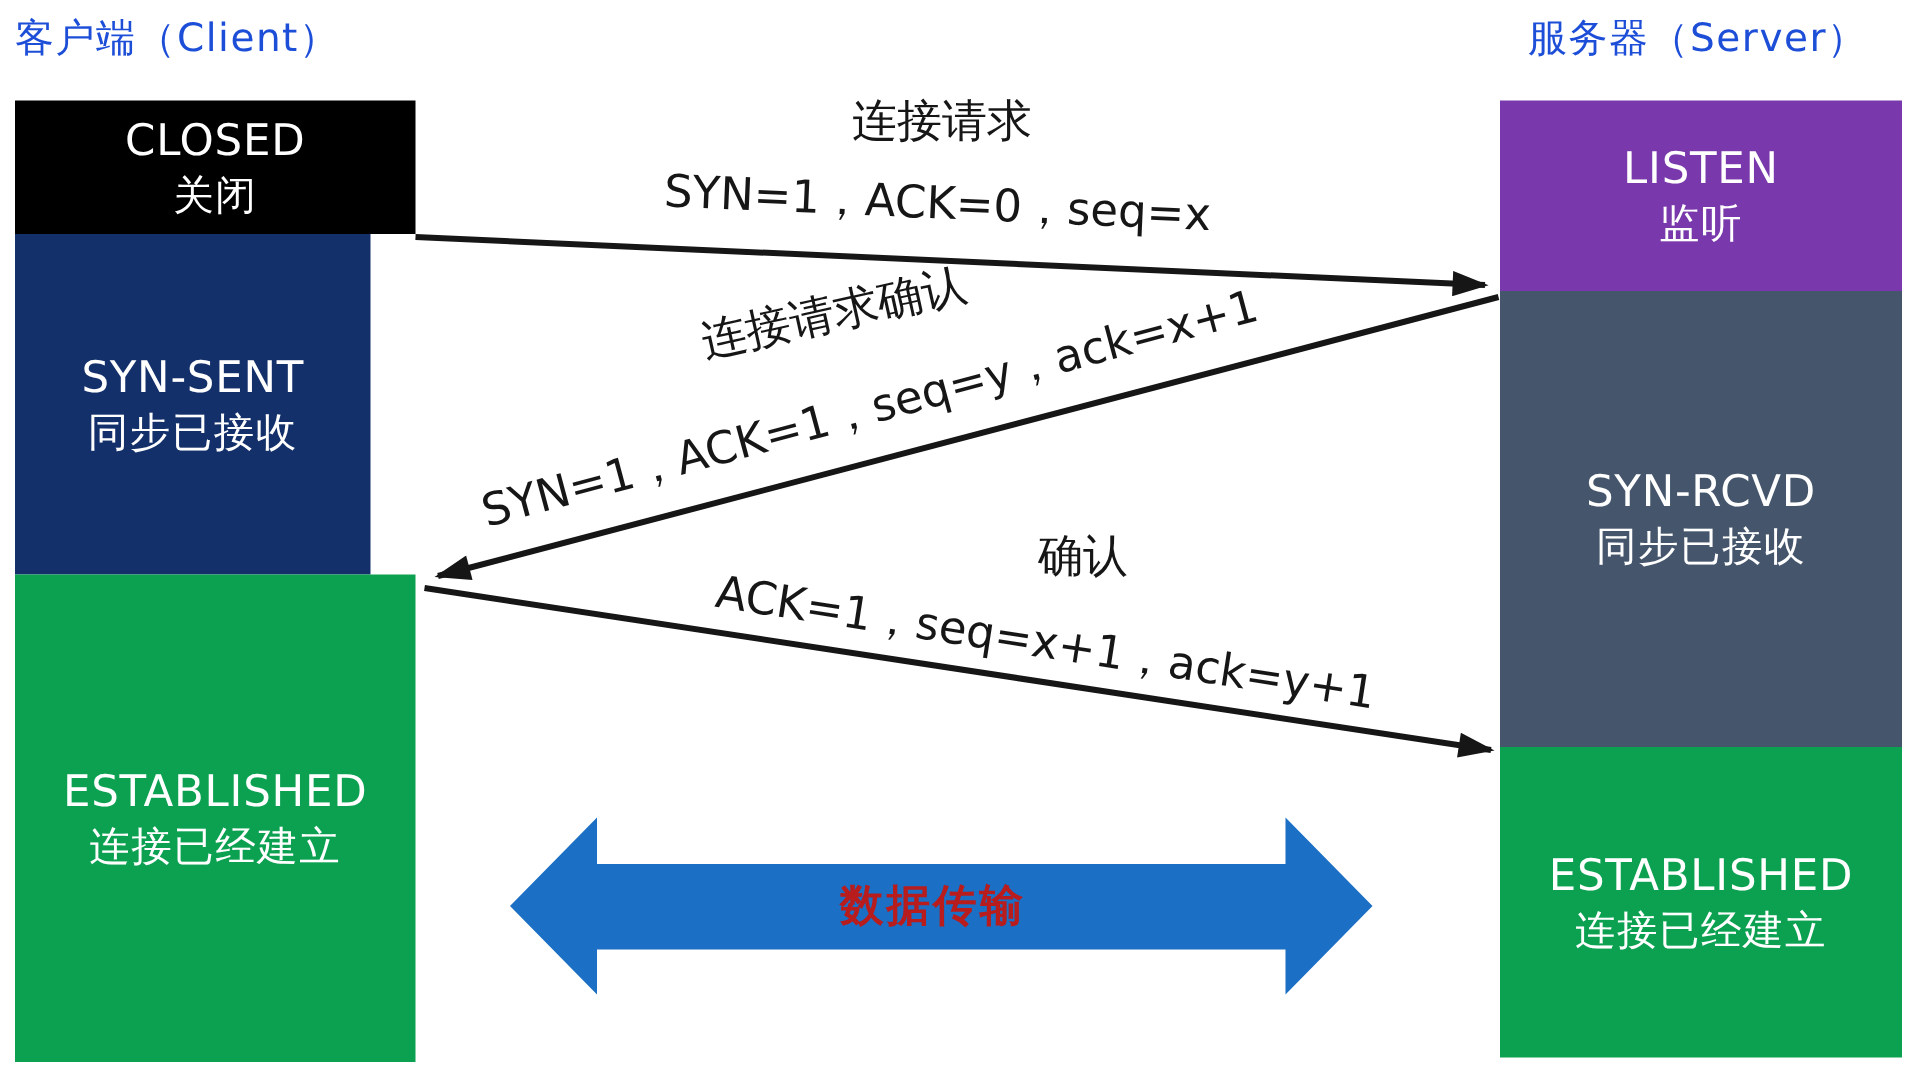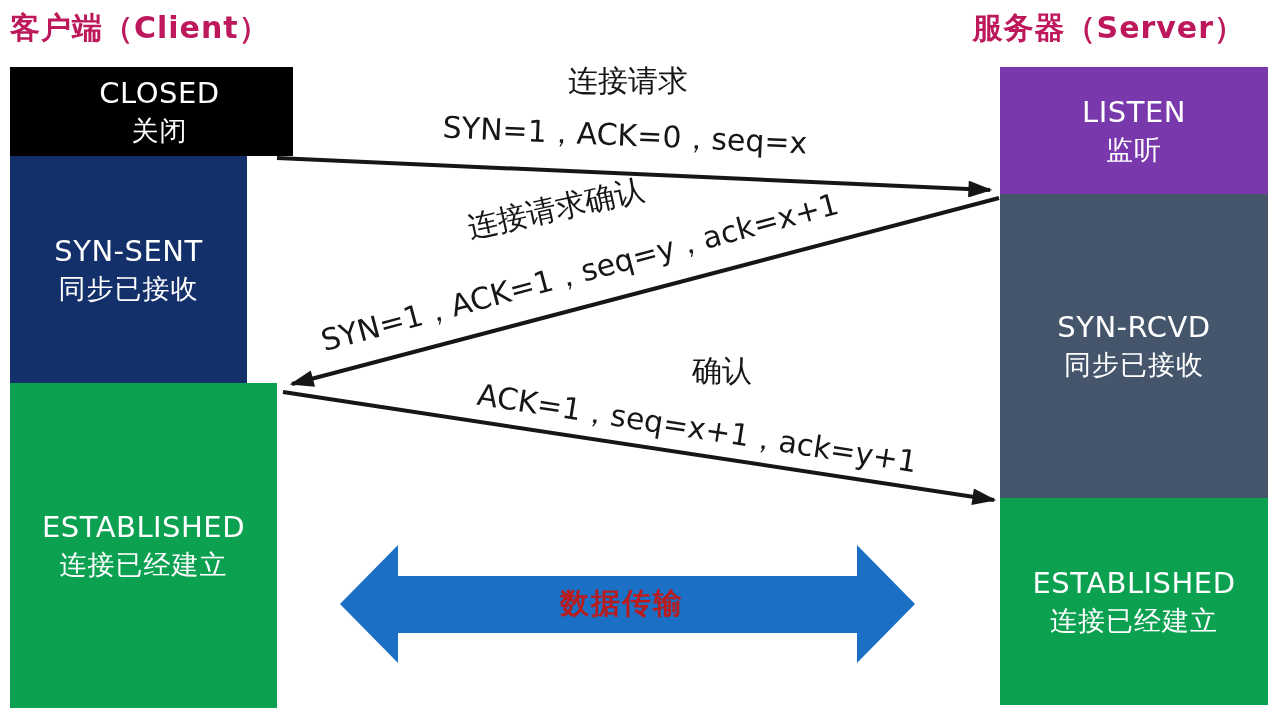--- a/index.html
+++ b/index.html
@@ -5,33 +5,33 @@
   html,body{margin:0;padding:0;background:#ffffff;}
   .stage{
     position:relative;
     width:1278px;height:720px;
     background:#ffffff;
     overflow:hidden;
     font-family:"DejaVu Sans","Liberation Sans",sans-serif;
   }
   .col-title{
     position:absolute;top:8px;
-    font-size:30px;font-weight:bold;color:#be185d;
+    font-size:26px;font-weight:normal;color:#1d4ed8;
     white-space:nowrap;letter-spacing:1px;
   }
   .col-title.client{left:10px;}
   .col-title.server{right:33px;text-align:right;}
   .block{
     position:absolute;
     display:flex;flex-direction:column;justify-content:center;align-items:center;
     color:#ffffff;text-align:center;line-height:1.35;
   }
   .block .en{font-size:29px;letter-spacing:0.5px;}
   .block .zh{font-size:27px;letter-spacing:1px;}
-  .c-closed {left:10px;  top:67px;  width:267px;height:89px; background:#000000;padding-left:16px;}
+  .c-closed {left:10px;  top:67px;  width:267px;height:89px; background:#000000;}
   .c-synsent{left:10px;  top:156px; width:237px;height:227px;background:#14306B;}
   .c-estab  {left:10px;  top:383px; width:267px;height:325px;background:#0CA151;}
   .s-listen {left:1000px;top:67px;  width:268px;height:127px;background:#7938AB;}
   .s-synrcvd{left:1000px;top:194px; width:268px;height:304px;background:#45566C;}
   .s-estab  {left:1000px;top:498px; width:268px;height:207px;background:#0CA151;}
   .arrow-layer{position:absolute;left:0;top:0;width:1278px;height:720px;}
   .msg-label{
     position:absolute;
     font-size:30px;color:#161616;white-space:nowrap;
     transform-origin:center center;

